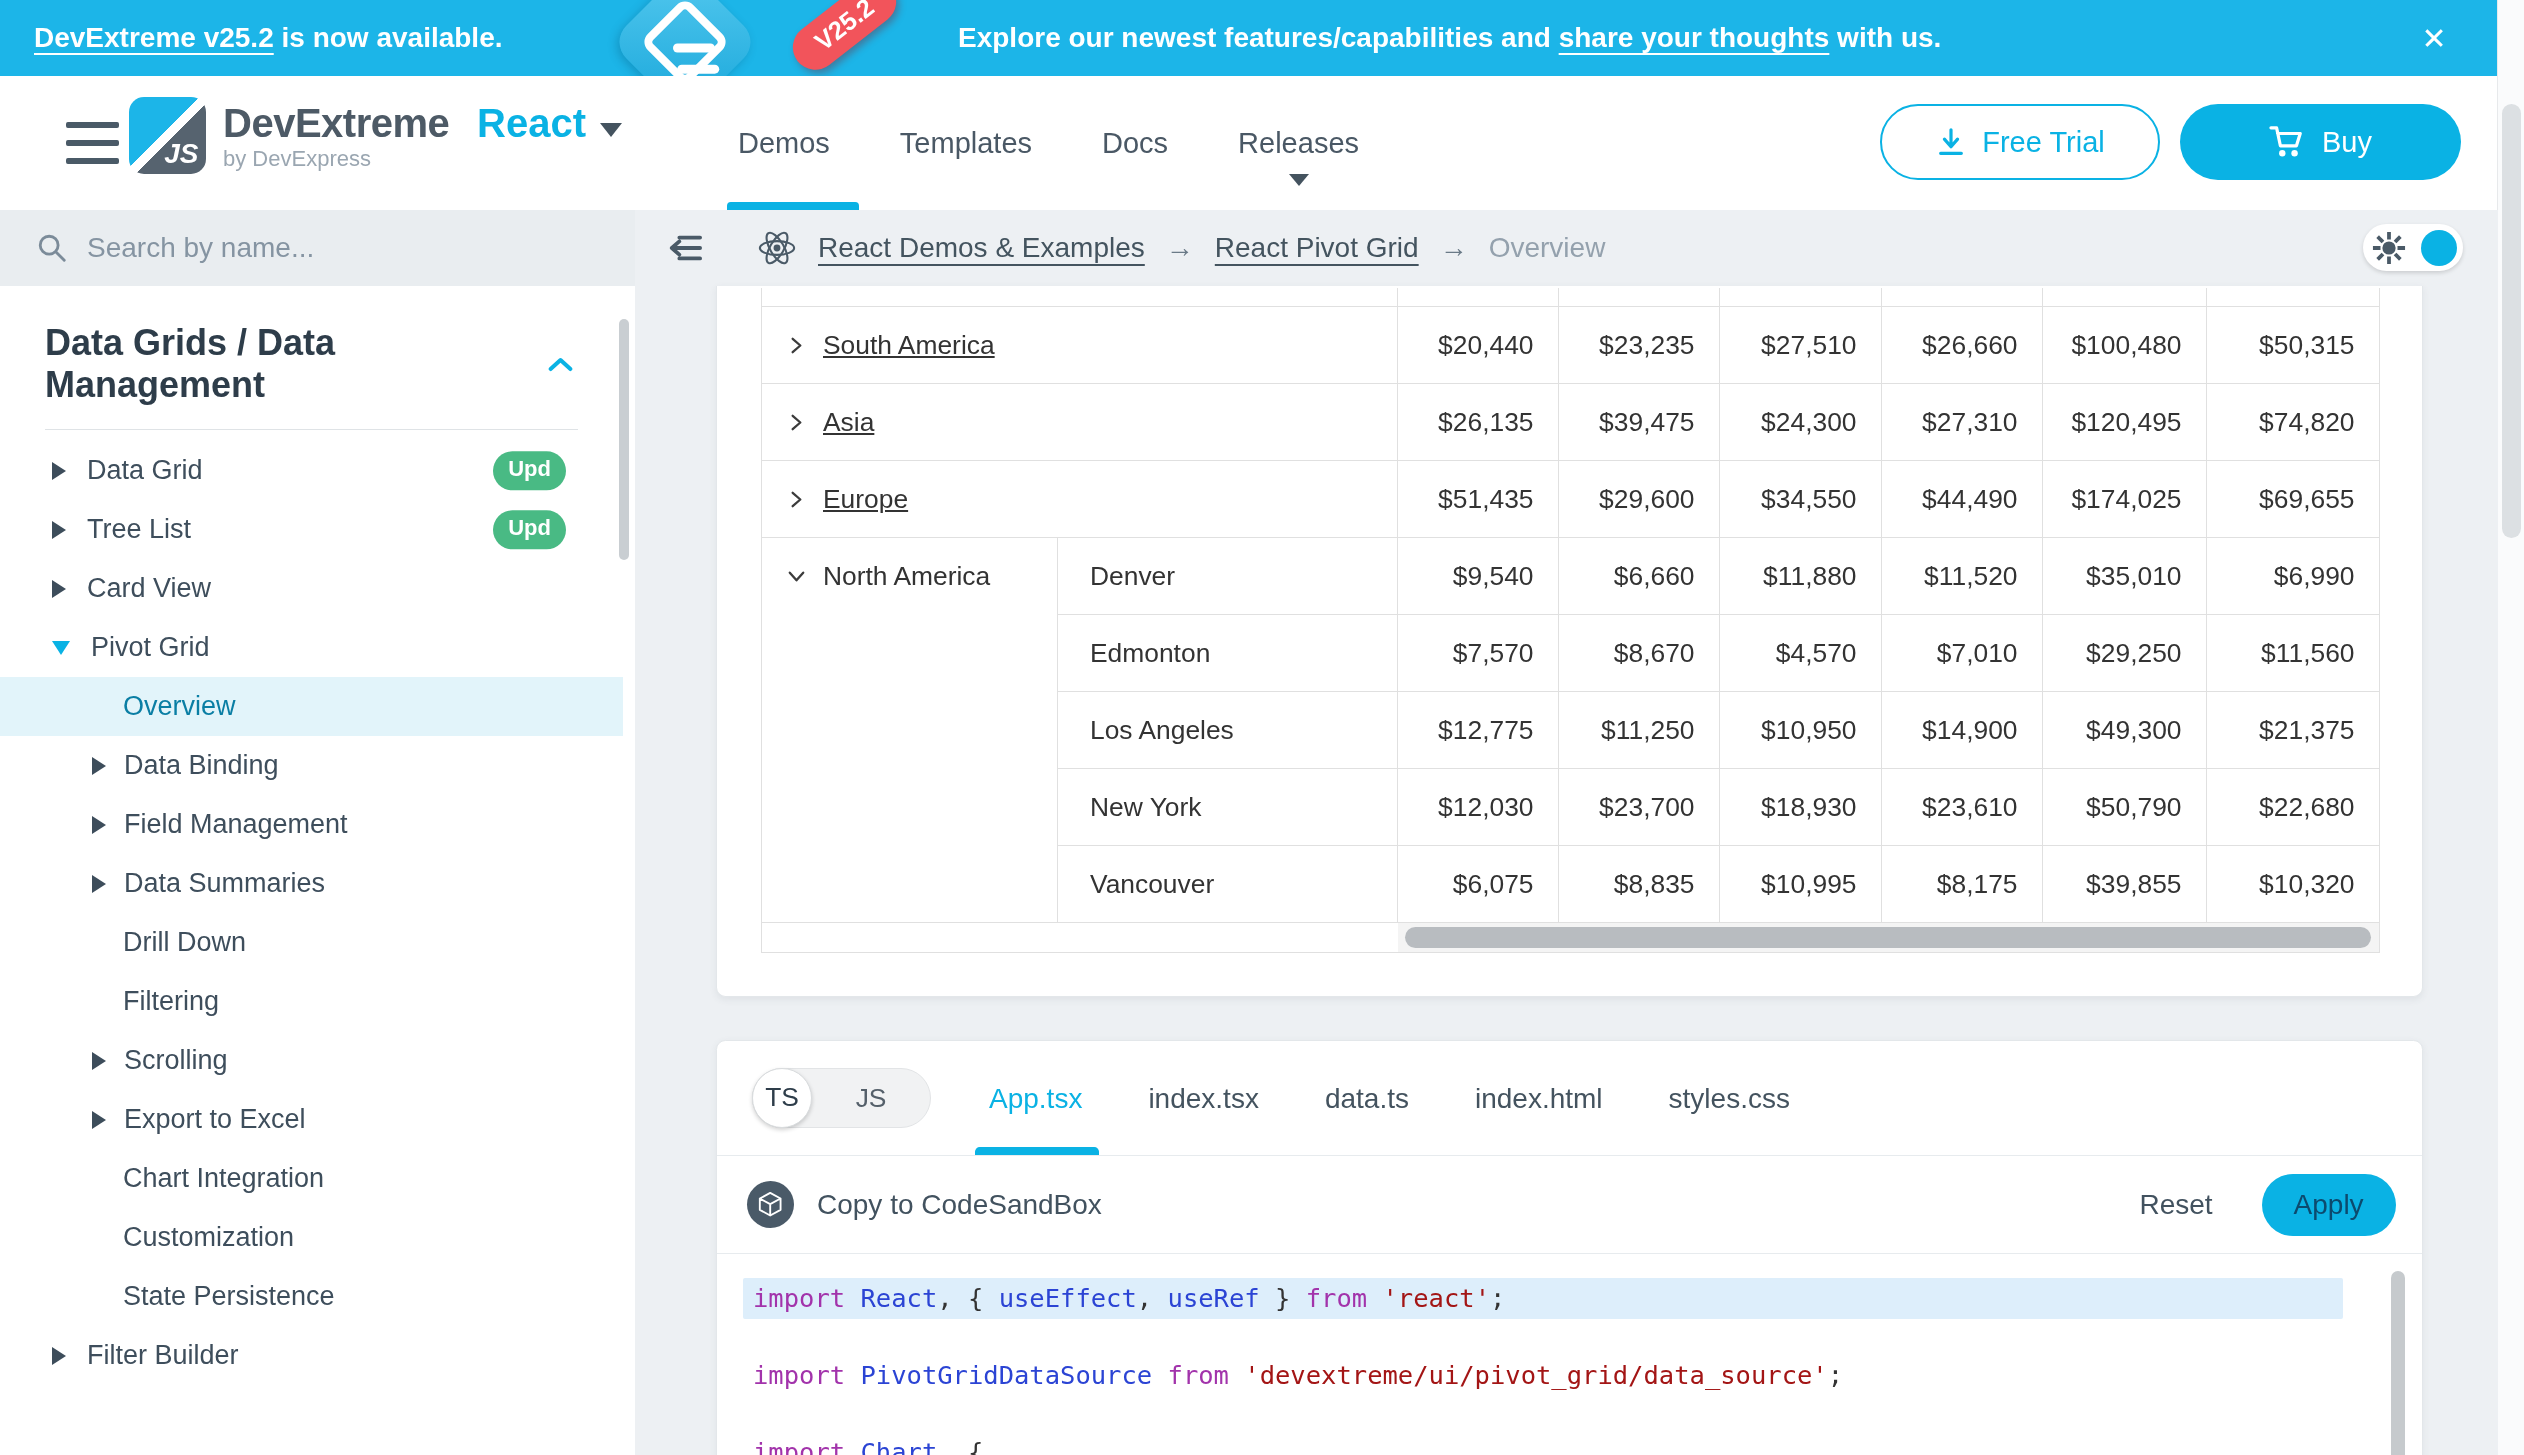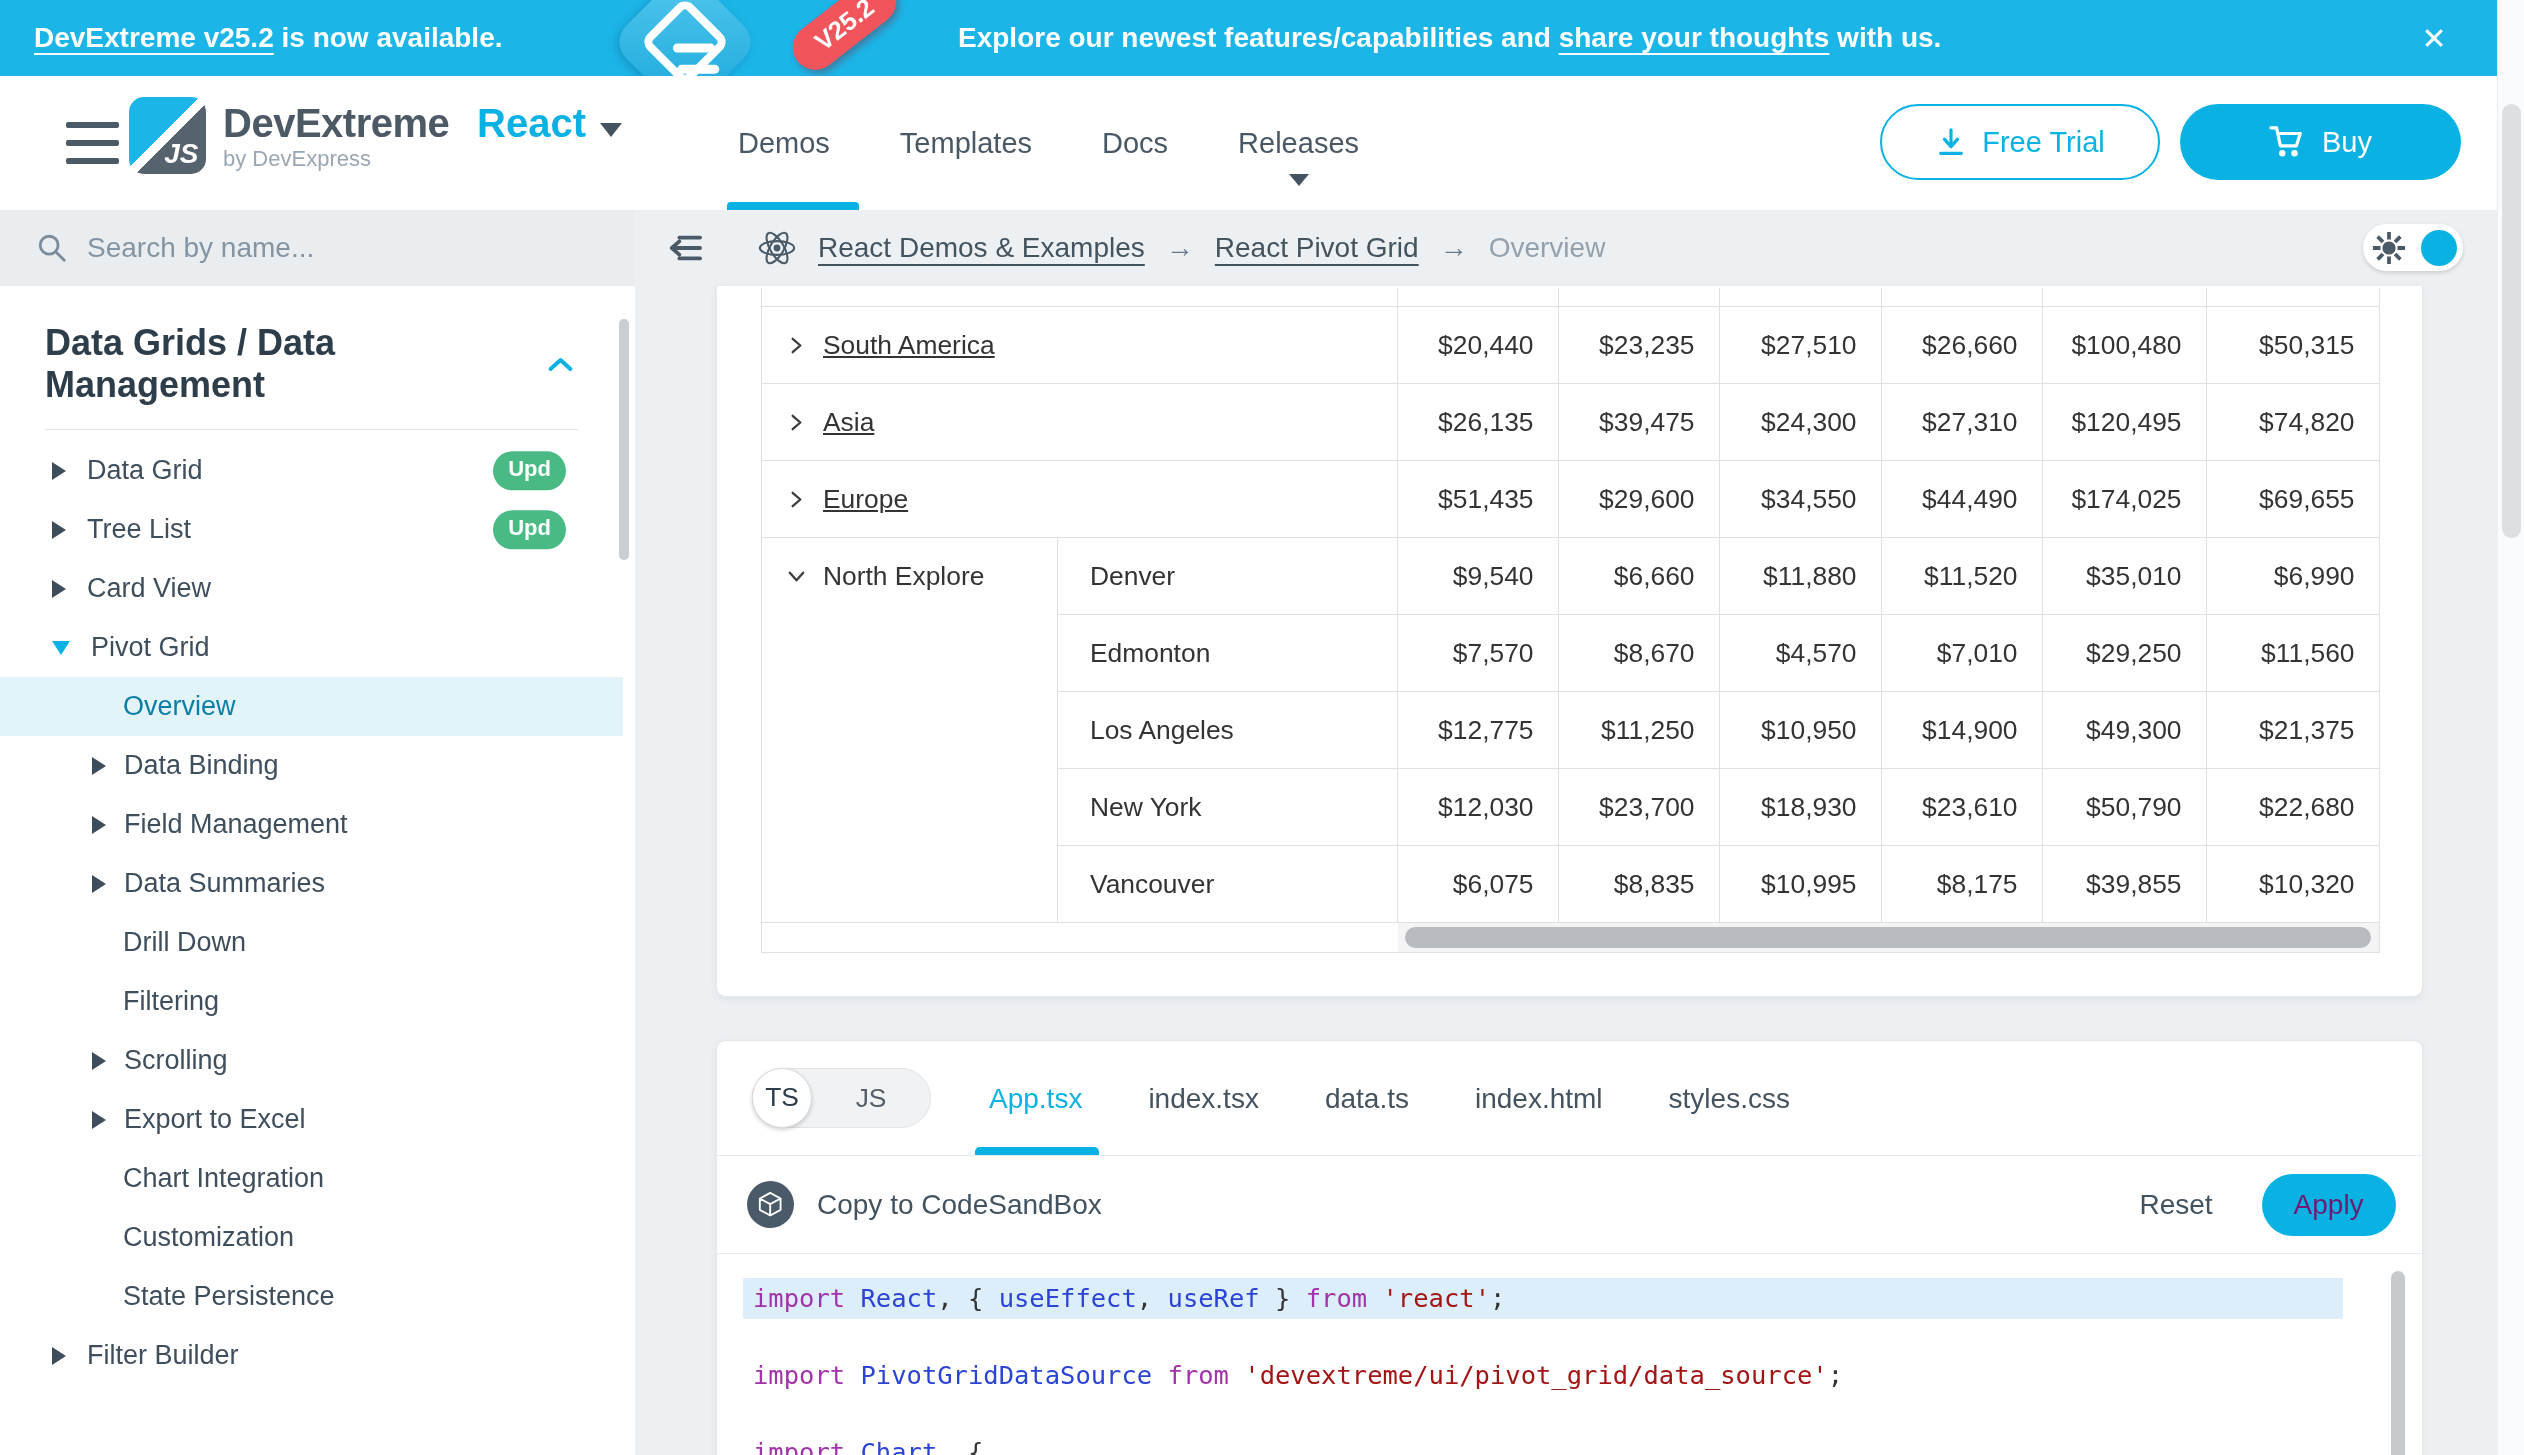--- a/index.html
+++ b/index.html
@@ -117,21 +117,21 @@
   .lang-js { flex:1; text-align:center; font-size:26.4px; color:#55606a; }
   .file-tabs { position:absolute; left:272px; top:0; height:115px; display:flex; align-items:center; gap:66px; font-size:28px; }
   .file-tab { color:#44535f; cursor:pointer; }
   .file-tab.active { color:#0ab2e4; }
   .tab-underline { position:absolute; left:258px; bottom:0; width:124px; height:7.6px; background:#0ab2e4; border-radius:4.7px 4.7px 0 0; }
   .copy-row { position:relative; height:98px; border-bottom:0.9px solid #e7ebee; display:flex; align-items:center; }
   .csb-icon { margin-left:30px; width:47px; height:47px; border-radius:50%; background:#4a5a68; display:flex; align-items:center; justify-content:center; cursor:pointer; }
   .copy-label { margin-left:23px; font-size:28px; color:#42525f; cursor:pointer; }
   .copy-right { margin-left:auto; display:flex; align-items:center; gap:49px; padding-right:26.4px; }
   .reset-btn { font-size:28px; color:#42525f; cursor:pointer; }
-  .apply-btn { width:134px; height:62px; background:#0ab2e4; border-radius:31px; color:#701a75; font-size:28px;
+  .apply-btn { width:134px; height:62px; background:#0ab2e4; border-radius:31px; color:#0c4a6e; font-size:28px;
                display:flex; align-items:center; justify-content:center; cursor:pointer; }
   .code-area { position:relative; padding-top:5.7px; font-family:"DejaVu Sans Mono", monospace; font-size:25.5px; color:#333; }
   .code-row { position:relative; height:77px; display:flex; align-items:center; padding-left:36px; white-space:pre; }
   .code-row.hl::before { content:""; position:absolute; left:25.5px; right:79px; top:18px; bottom:18px; background:#ddeefb; border-radius:1.9px; }
   .code-row span { position:relative; }
   .kw { color:#a233ab; } .id { color:#2b44d4; } .str { color:#a31515; } .pn { color:#333; }
   .code-vscroll { position:absolute; right:17px; top:17px; width:14px; height:359px; background:#c6cacd; border-radius:7.6px; }
 
   svg { display:block; }
 </style>
@@ -396,21 +396,21 @@
           <td class="val">$174,025</td>
           <td class="val">$69,655</td>
         </tr>
 
         <tr class="datarow">
           <td class="region-merged" rowspan="5">
             <div class="cellflex" style="display:flex;align-items:center;gap:15px;">
               <svg width="23" height="23" viewBox="0 0 24 24">
                     <polyline points="5,8 12,16 19,8" fill="none" stroke="#3c3c3c" stroke-width="2.4" stroke-linecap="round" stroke-linejoin="round"></polyline>
                   </svg>
-              <span>North Explore</span>
+              <span>North America</span>
             </div>
           </td>
           <td class="city">Denver</td>
           <td class="val">$9,540</td>
           <td class="val">$6,660</td>
           <td class="val">$11,880</td>
           <td class="val">$11,520</td>
           <td class="val">$35,010</td>
           <td class="val">$6,990</td>
         </tr>

